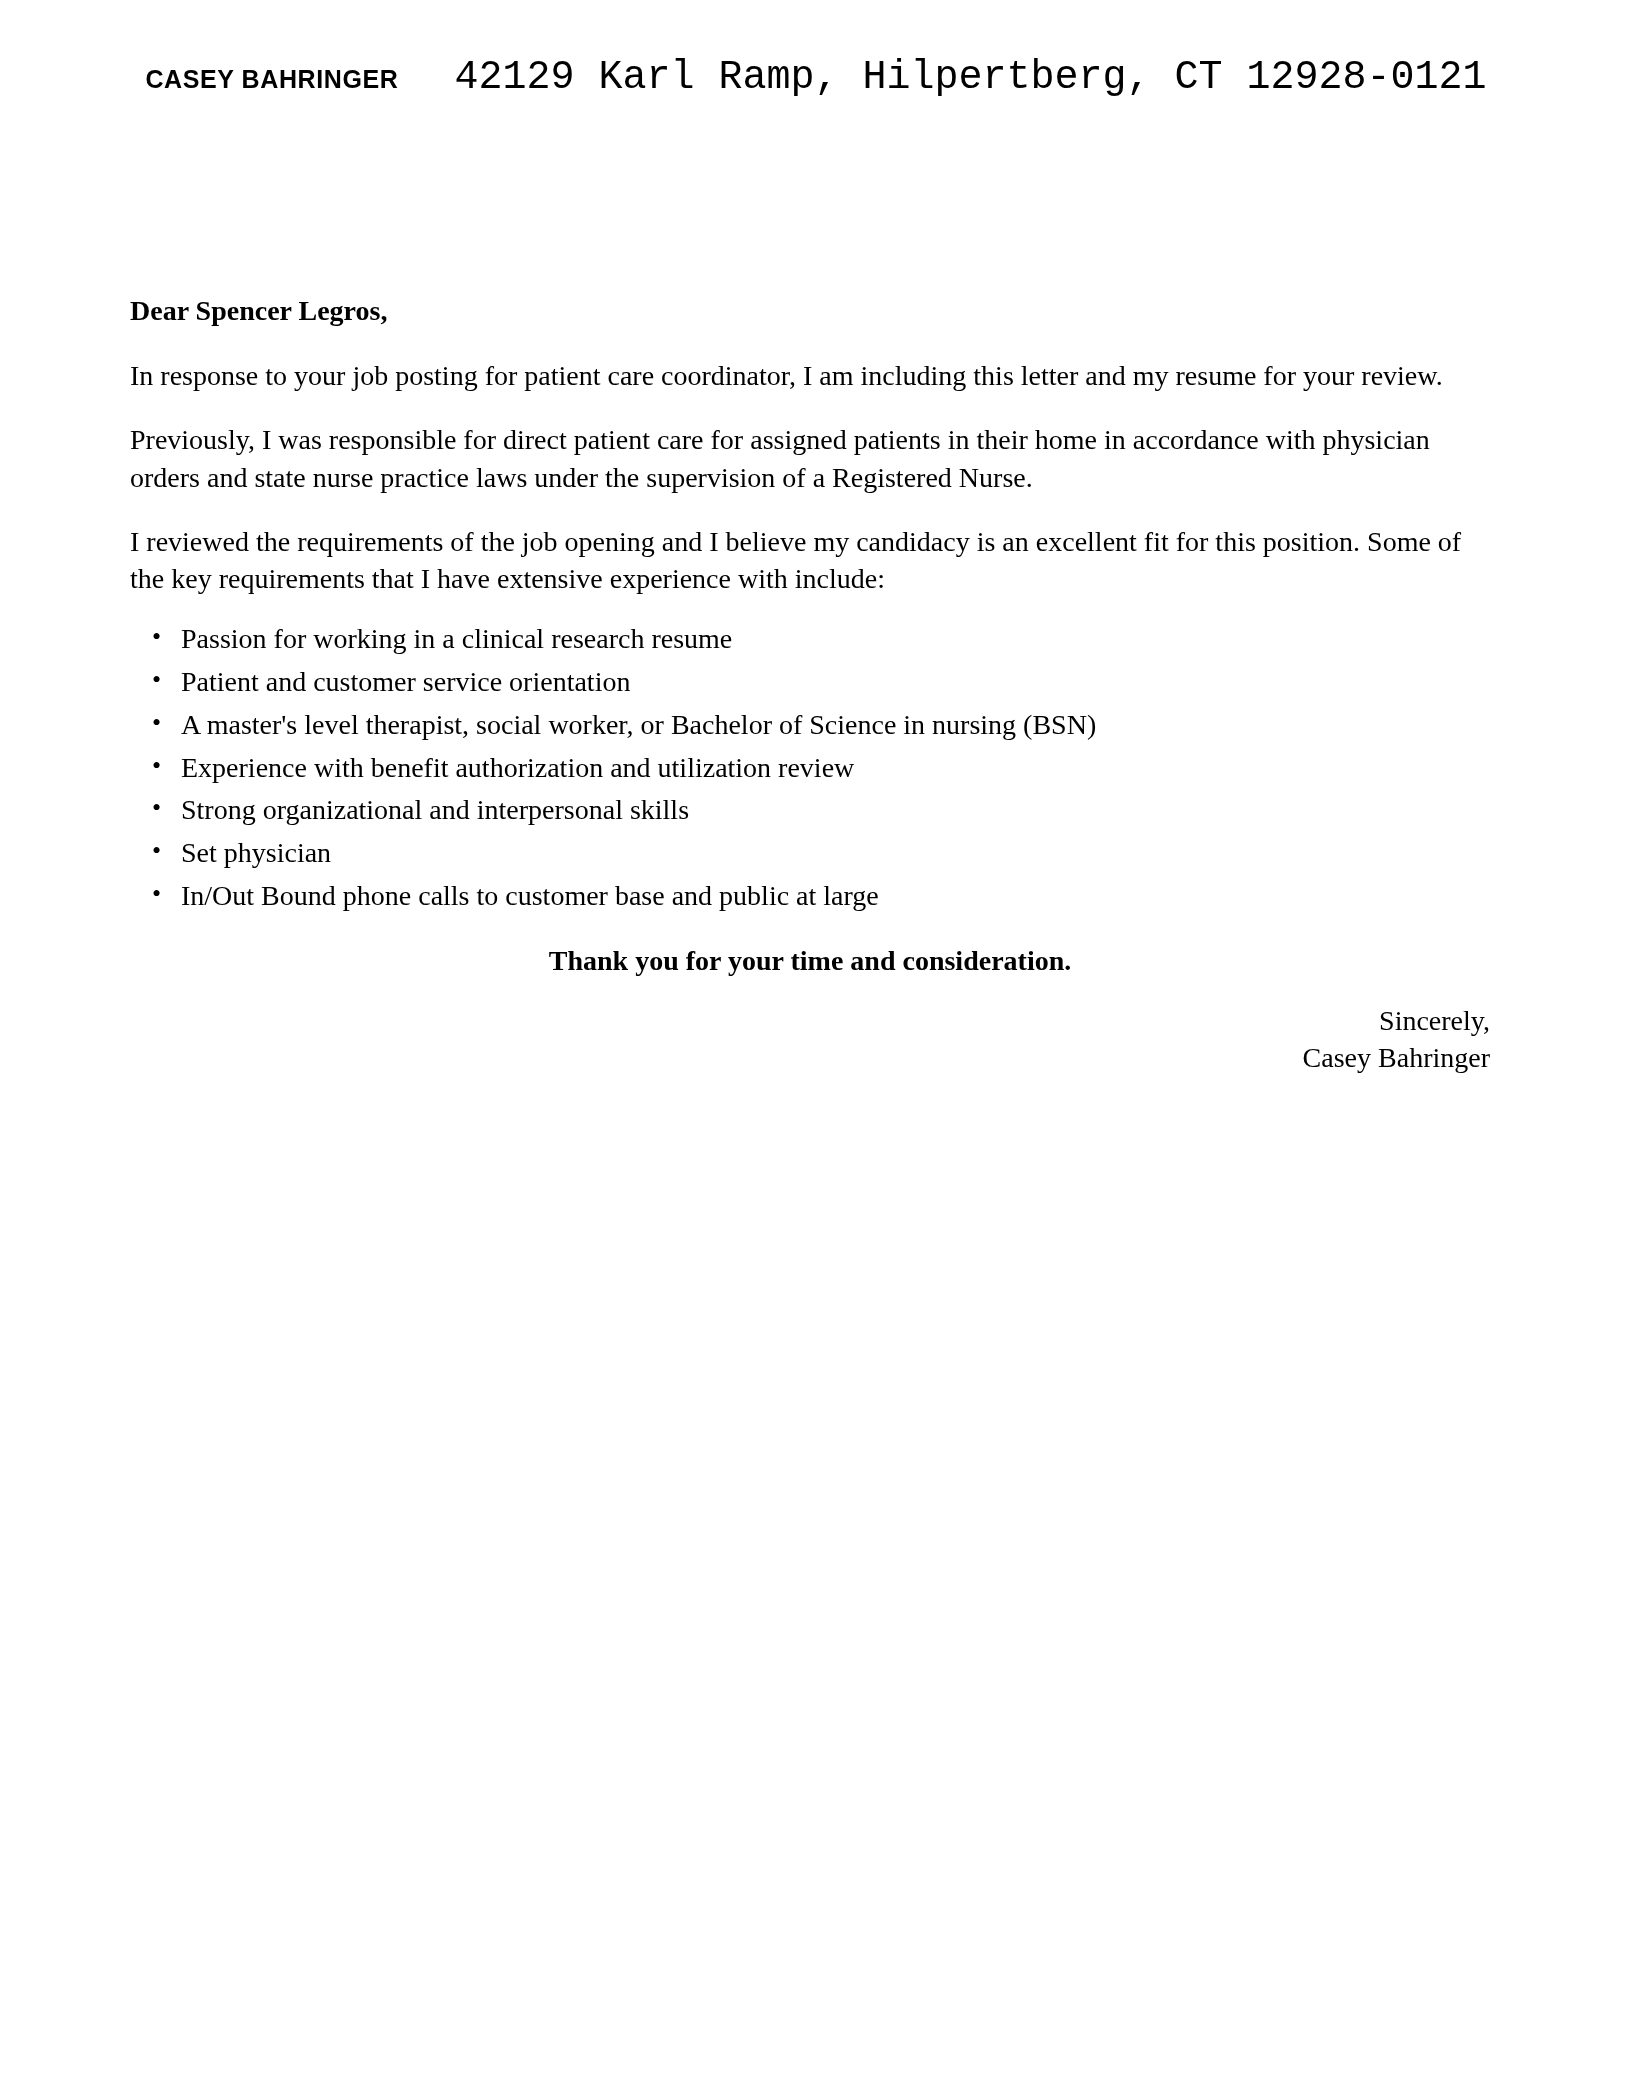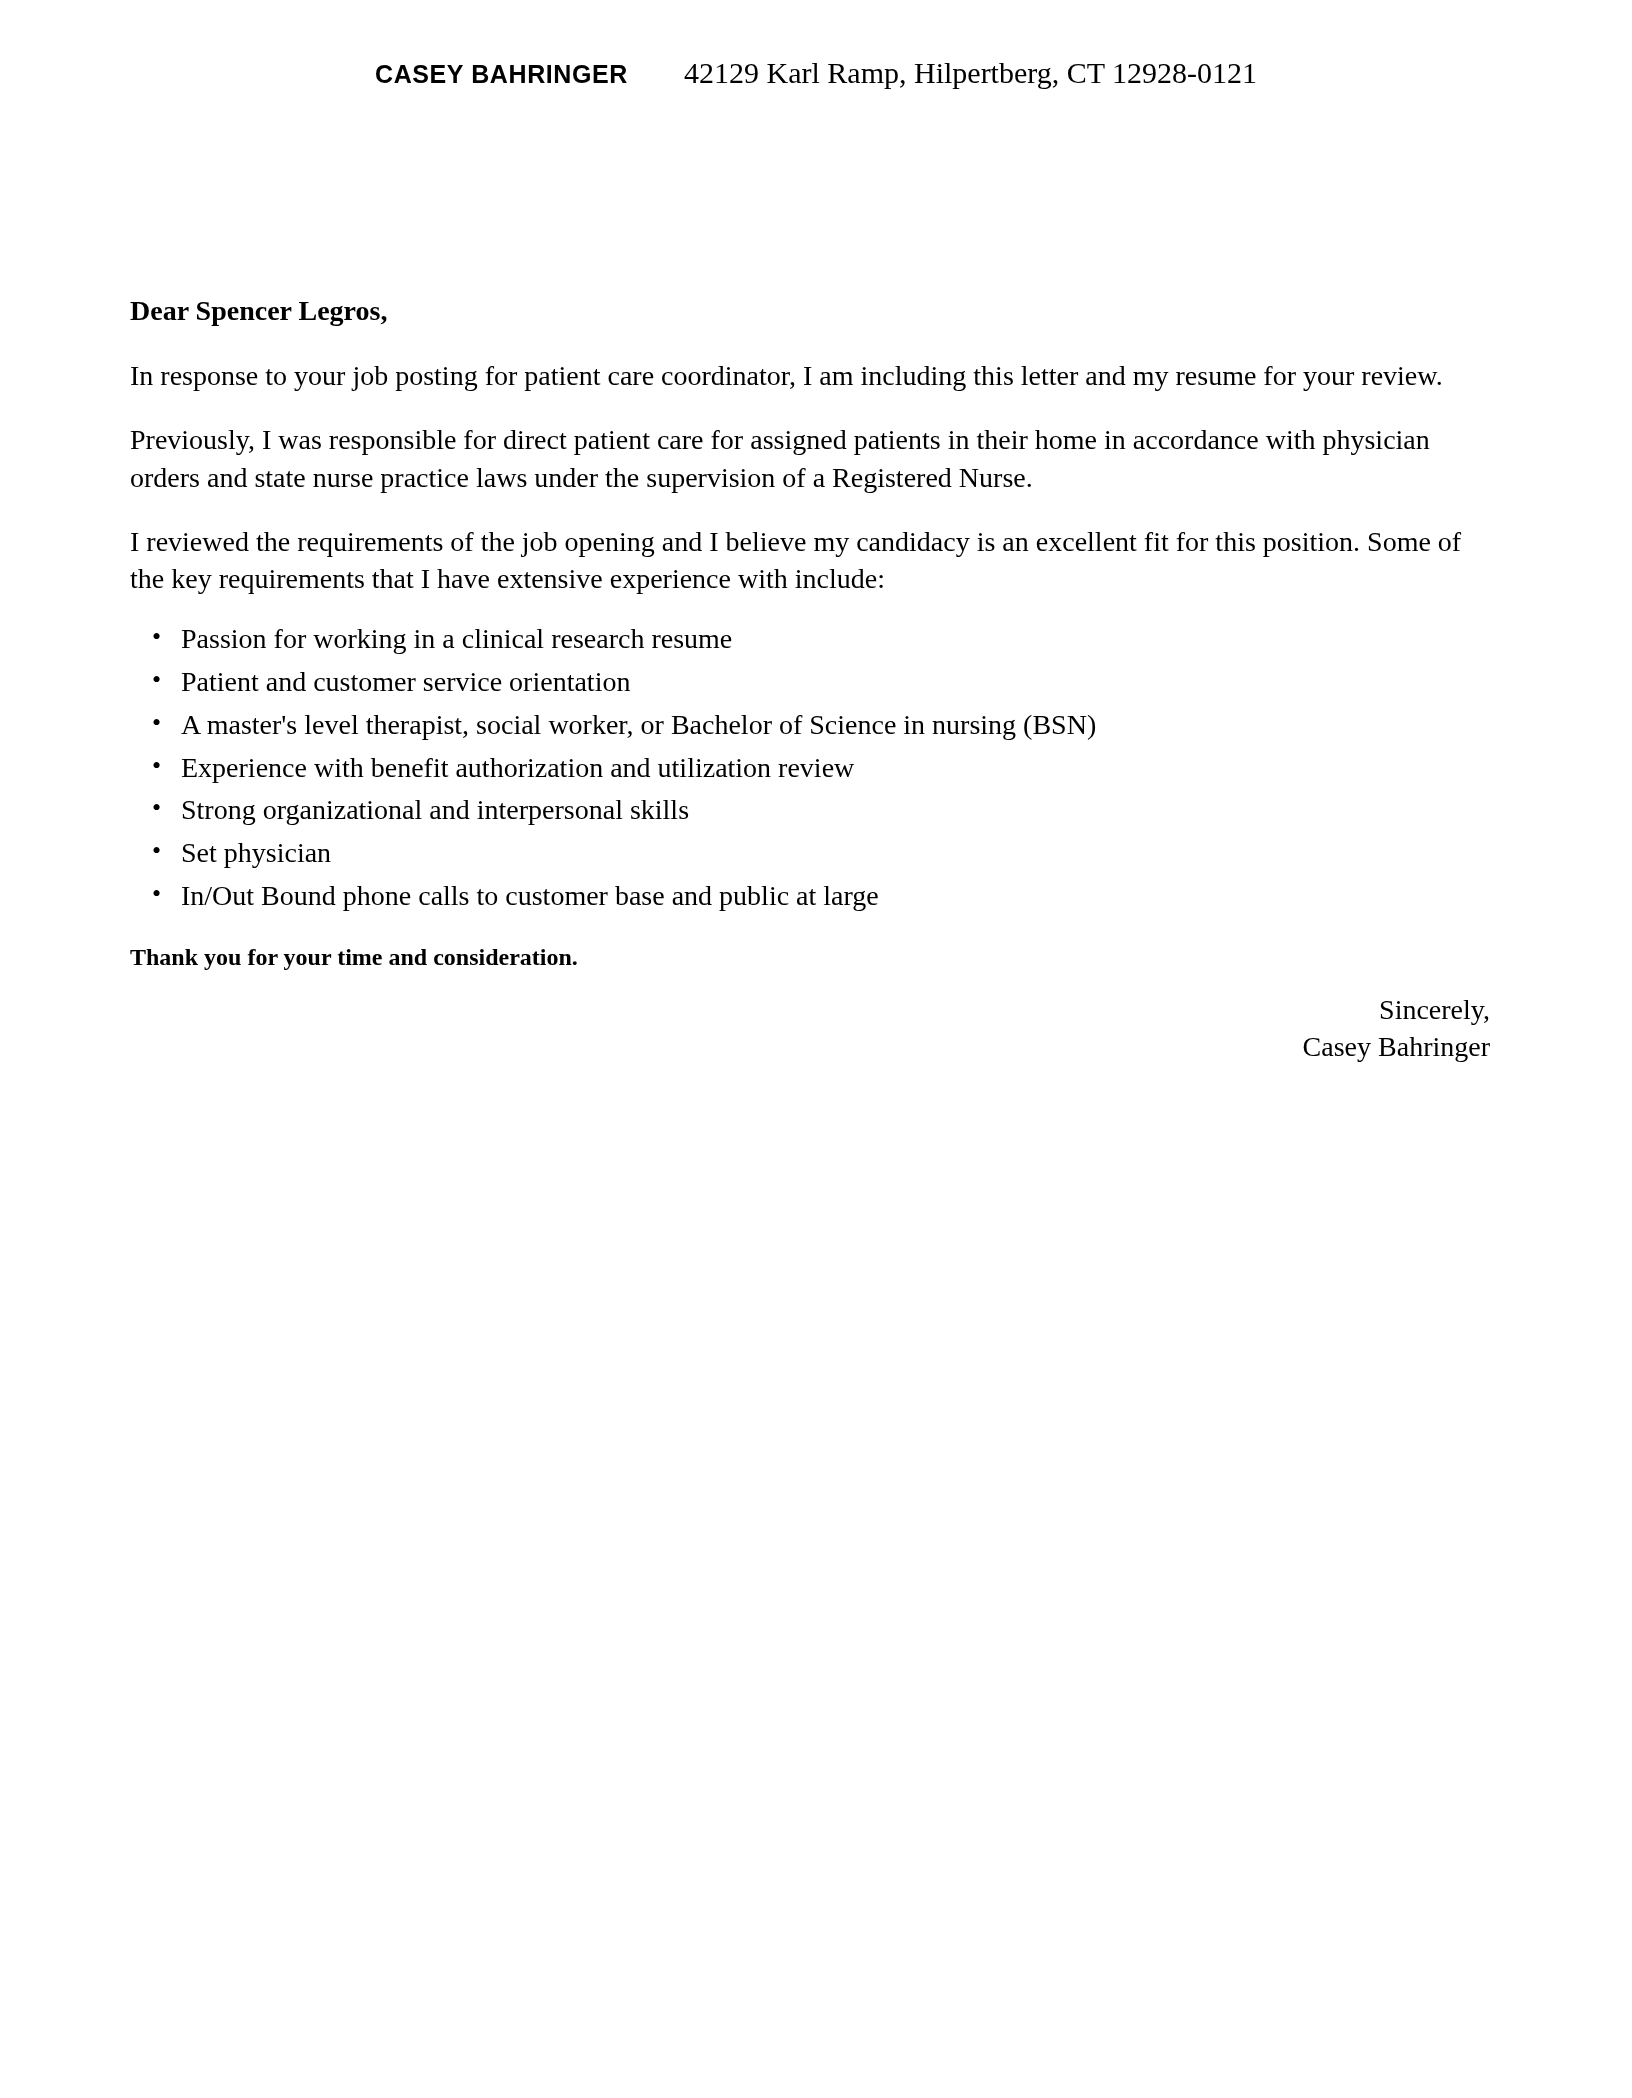--- a/index.html
+++ b/index.html
@@ -30,22 +30,22 @@
   }
   .letterhead-name {
     font-family: "Liberation Sans", "DejaVu Sans", sans-serif;
     font-weight: bold;
     font-size: 25px;
     letter-spacing: 0.6px;
     white-space: nowrap;
     line-height: 1;
   }
   .letterhead-address {
-    font-family: Liberation Serif, serif;
-    font-size: 30px;
+    font-family: Liberation Mono, monospace;
+    font-size: 40px;
     white-space: nowrap;
     line-height: 1;
     margin-left: 56px;
   }
 
   
   .letter-body {
     position: absolute;
     left: 130px;
     top: 292px;
@@ -77,24 +77,25 @@
   }
   .req-list li::before {
     content: "\2022";
     position: absolute;
     left: 22px;
     top: -1px;
     font-size: 26px;
     line-height: 1.1;
   }
   .closing-bold {
-    font-size: 24px;
+    font-size: 28px;
     font-weight: bold;
     line-height: 1.33;
-    margin: 24px 0 18px 0;
+    margin: 24px 0 24px 0;
+    text-align: center;
   }
   .signoff {
     font-size: 28px;
     line-height: 1.32;
     margin: 0;
     text-align: right;
   }
   .signoff-line { display: block; }
 </style>
 </head>

